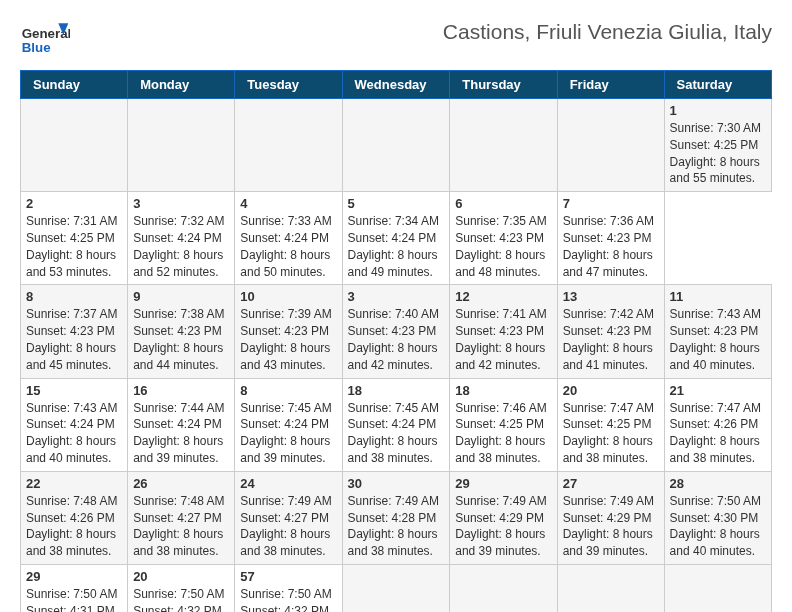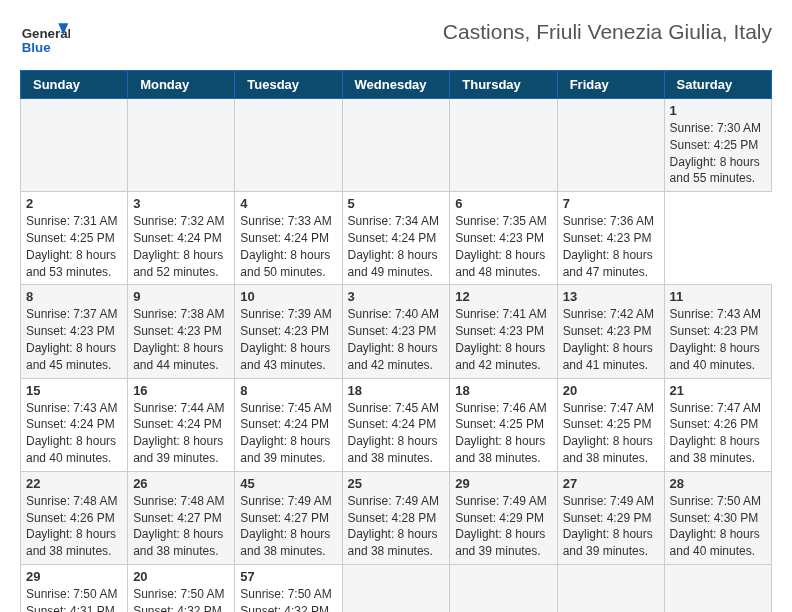--- a/index.html
+++ b/index.html
@@ -211,25 +211,25 @@
       <tr>
         <td>
           <span class="day-number">22</span>
           <div class="day-info">Sunrise: 7:48 AM<br>Sunset: 4:26 PM<br>Daylight: 8 hours and 38 minutes.</div>
         </td>
         <td>
           <span class="day-number">26</span>
           <div class="day-info">Sunrise: 7:48 AM<br>Sunset: 4:27 PM<br>Daylight: 8 hours and 38 minutes.</div>
         </td>
         <td>
-          <span class="day-number">45</span>
+          <span class="day-number">24</span>
           <div class="day-info">Sunrise: 7:49 AM<br>Sunset: 4:27 PM<br>Daylight: 8 hours and 38 minutes.</div>
         </td>
         <td>
-          <span class="day-number">25</span>
+          <span class="day-number">30</span>
           <div class="day-info">Sunrise: 7:49 AM<br>Sunset: 4:28 PM<br>Daylight: 8 hours and 38 minutes.</div>
         </td>
         <td>
           <span class="day-number">29</span>
           <div class="day-info">Sunrise: 7:49 AM<br>Sunset: 4:29 PM<br>Daylight: 8 hours and 39 minutes.</div>
         </td>
         <td>
           <span class="day-number">27</span>
           <div class="day-info">Sunrise: 7:49 AM<br>Sunset: 4:29 PM<br>Daylight: 8 hours and 39 minutes.</div>
         </td>

